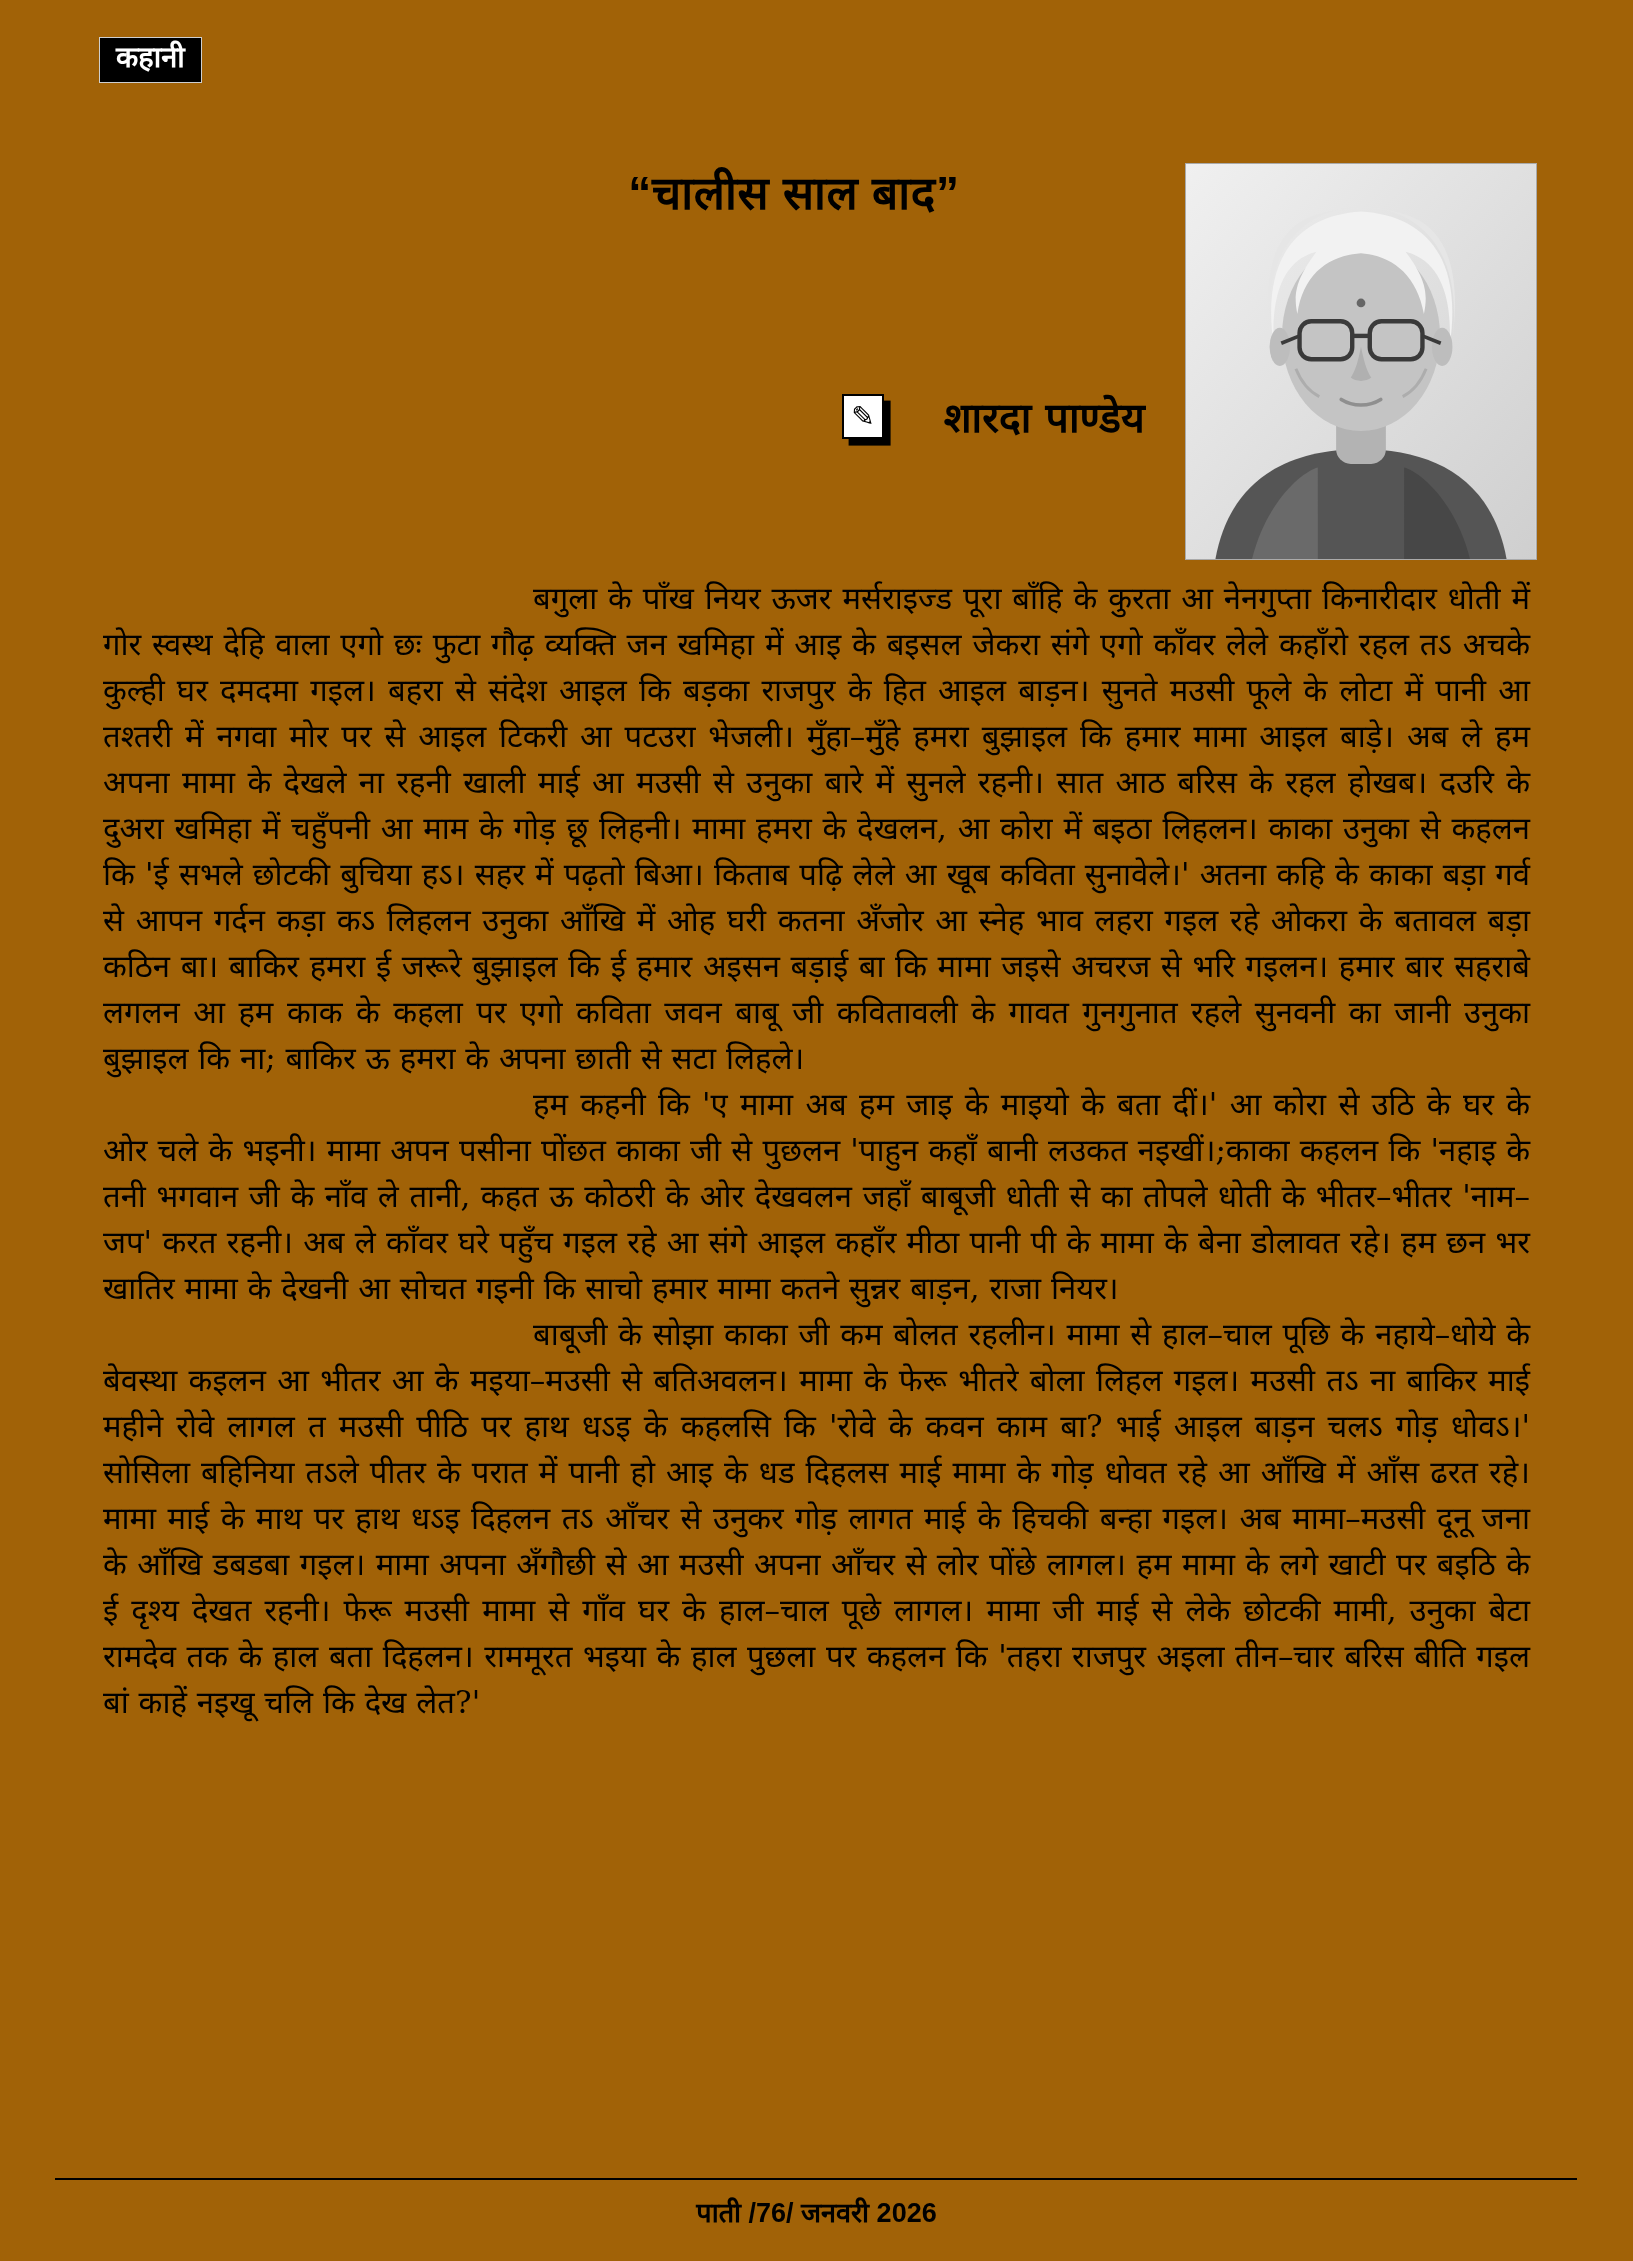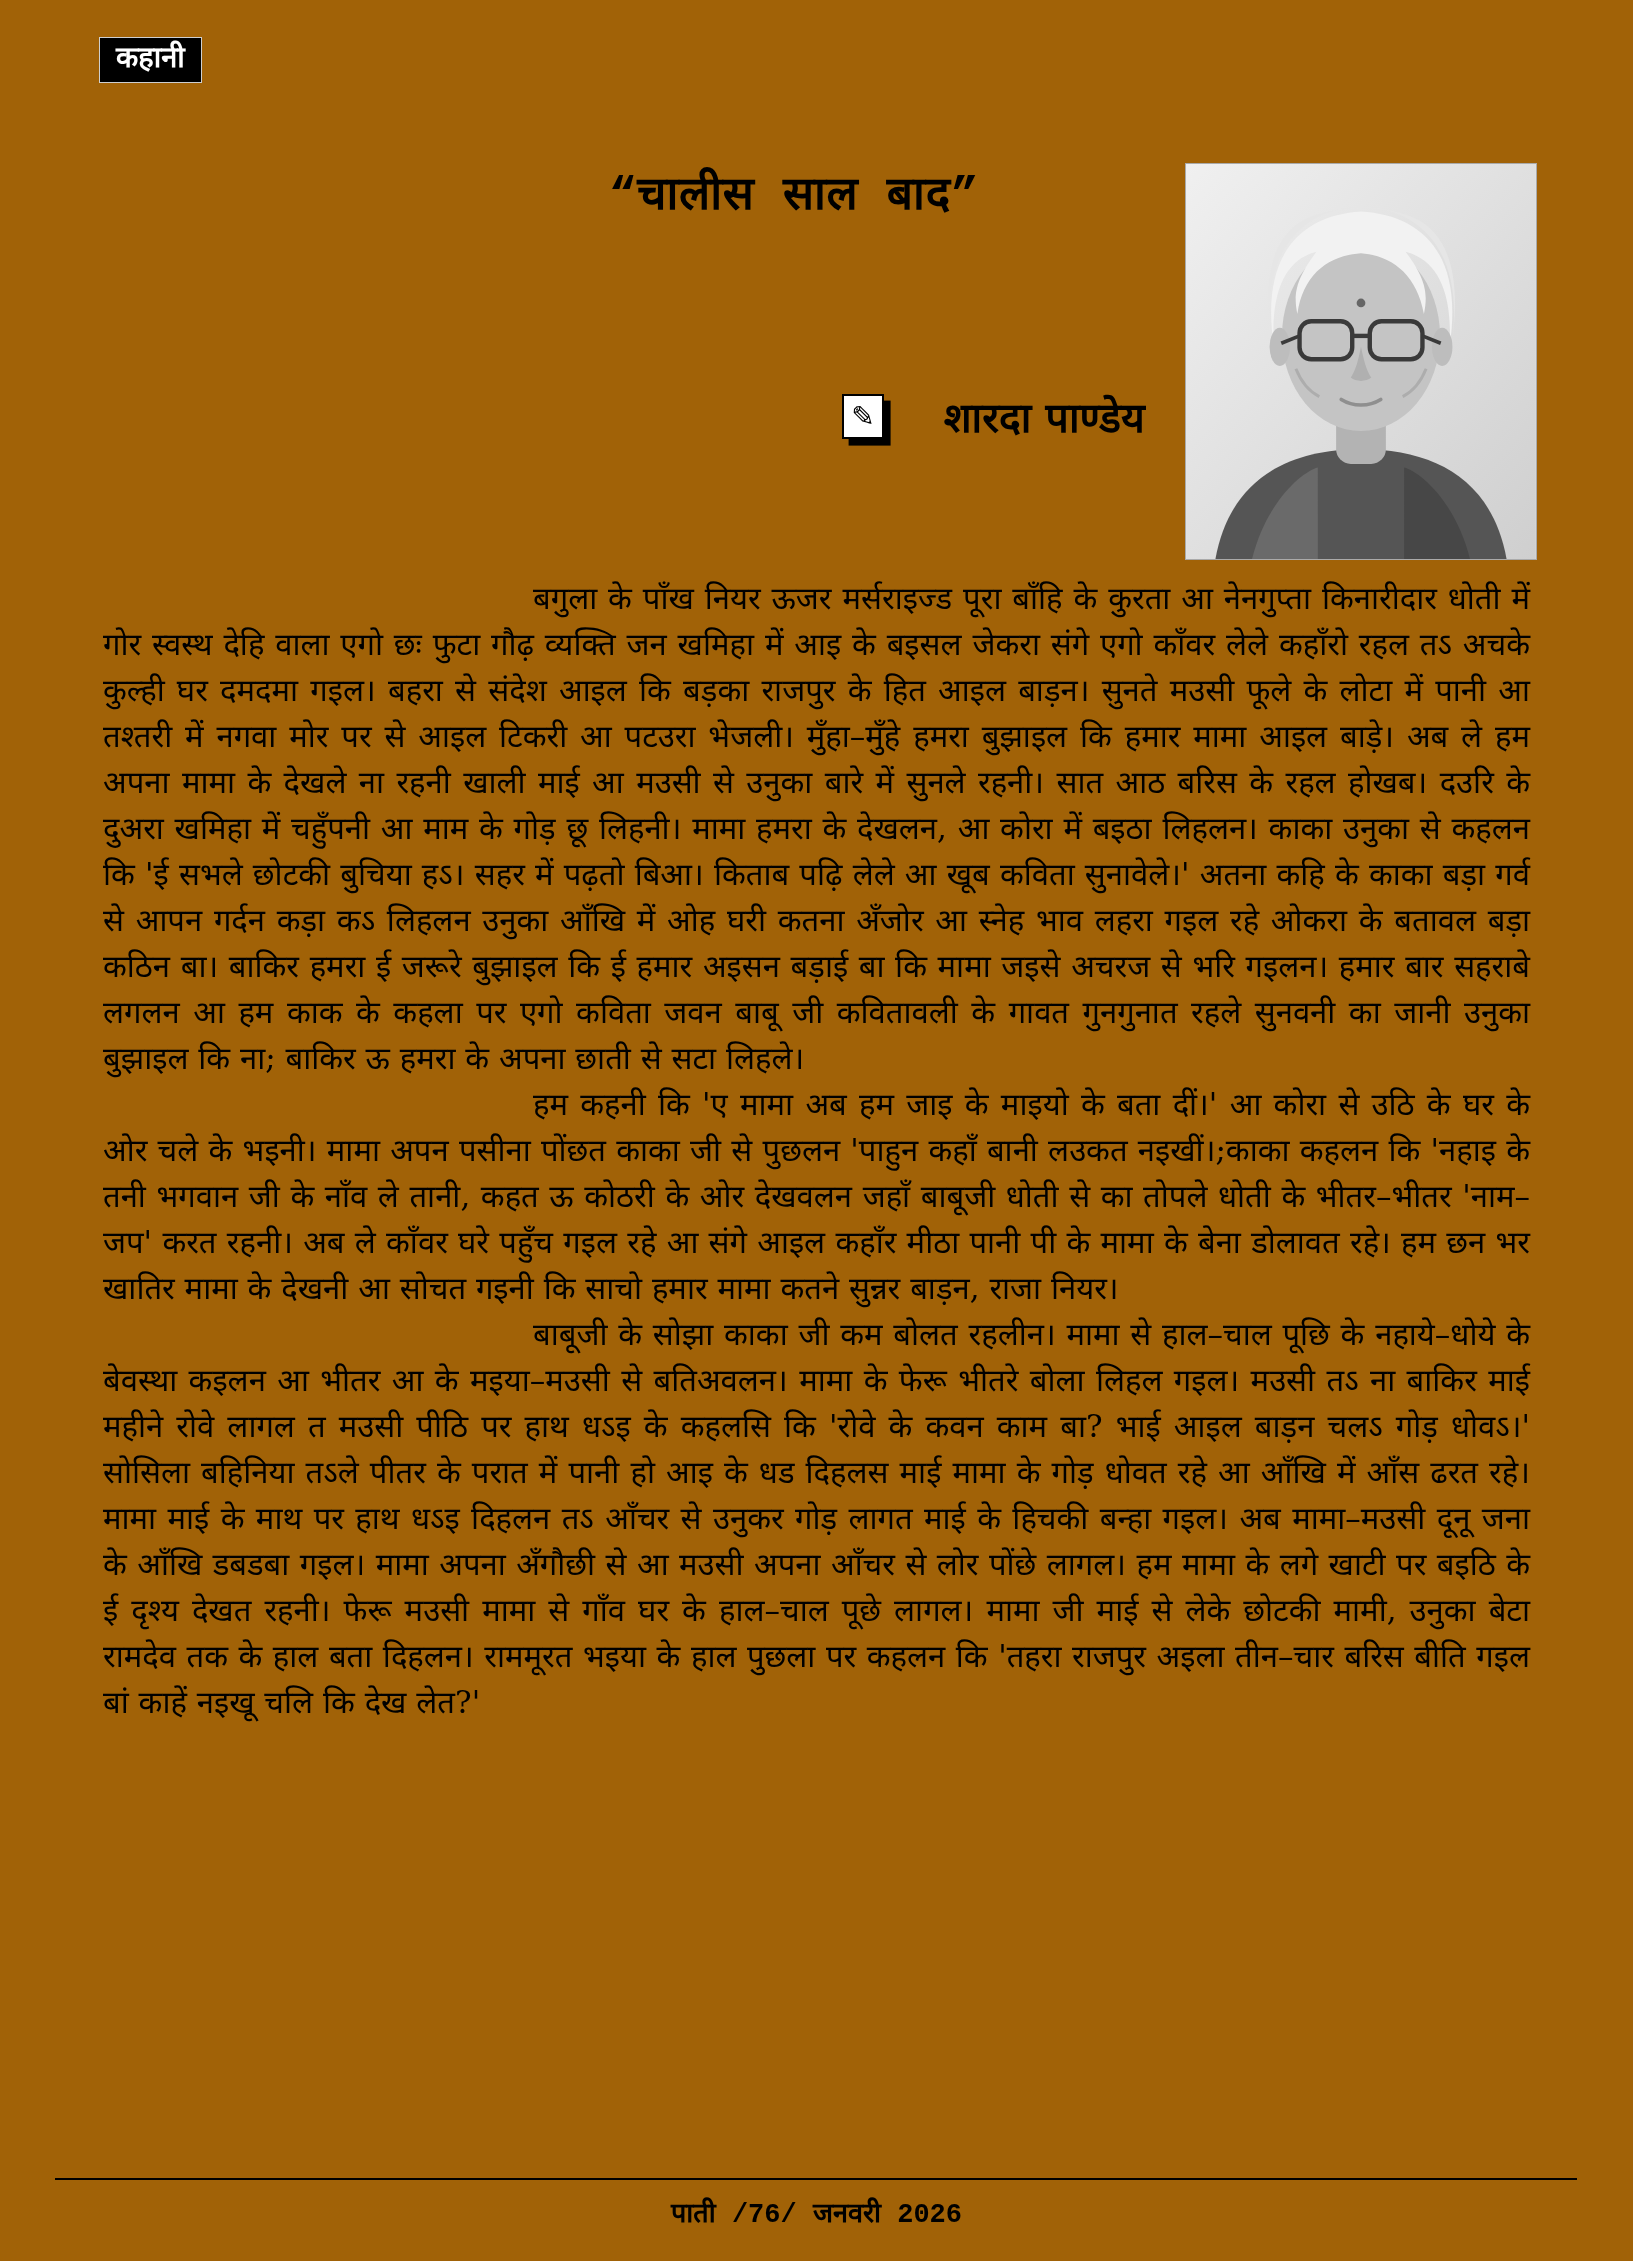--- a/index.html
+++ b/index.html
@@ -25,21 +25,21 @@
     line-height: 1.1;
   }
   .title {
     position: absolute;
     left: 0; top: 160px;
     width: 1588px;
     text-align: center;
     font-size: 46px;
     font-weight: bold;
     letter-spacing: 0.7px;
-    font-family: Liberation Mono, monospace;
+    font-family: Liberation Sans, sans-serif;
   }
   .byline-row {
     position: absolute;
     left: 842px; top: 388px;
     display: flex;
     align-items: center;
     gap: 14.7px;
   }
   .pen-icon {
     width: 38px; height: 41px;
@@ -85,21 +85,21 @@
     width: 1522px;
     border-top: 2.2px solid #000;
   }
   .footer {
     position: absolute;
     left: 0; top: 2193px;
     width: 1633px;
     text-align: center;
     font-size: 27px;
     font-weight: bold;
-    font-family: Liberation Mono, monospace;
+    font-family: Liberation Sans, sans-serif;
   }
 </style>
 </head>
 <body>
 
 <div class="page">
 
   <div class="category-box">
     <span>कहानी</span>
   </div>

